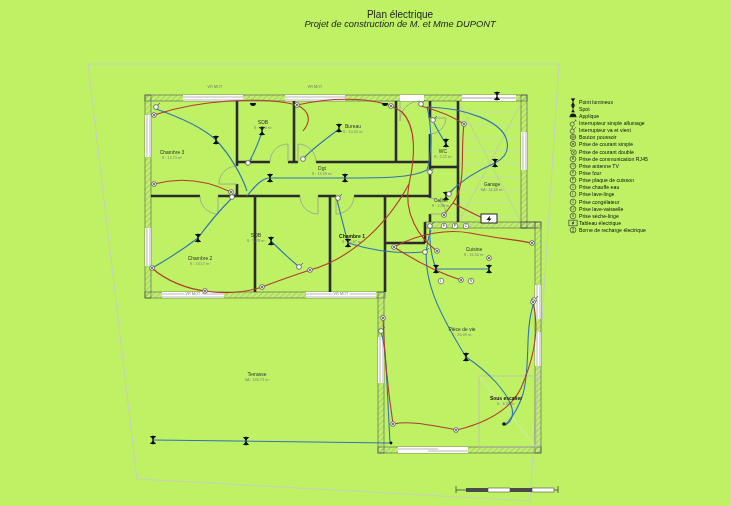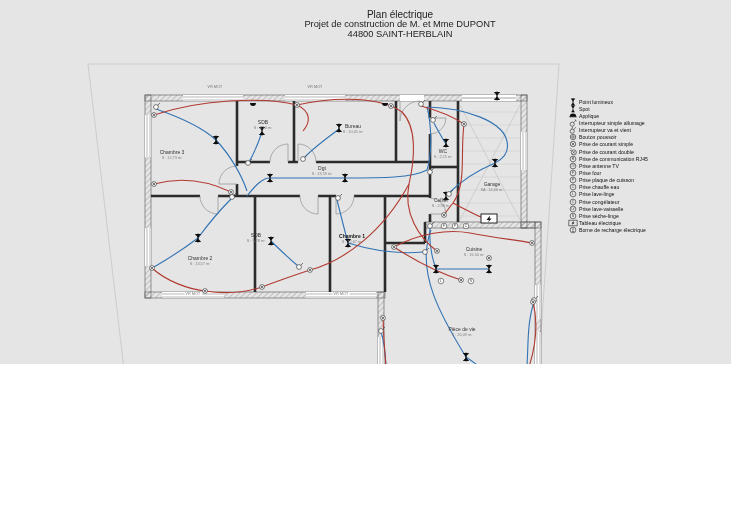--- a/index.html
+++ b/index.html
@@ -1,21 +1,21 @@
 <!DOCTYPE html>
 <html><head>
 <meta charset="utf-8">
 <style>
   html,body{margin:0;padding:0;background:#ffffff;}
-  .stage{position:relative;width:731px;height:364px;background:#e5e5e5;overflow:hidden;
+  .stage{position:relative;width:731px;height:506px;background:#bef264;overflow:hidden;
          font-family:"Liberation Sans", sans-serif;color:#222;}
   
   .title-block{position:absolute;left:200px;top:10px;width:400px;text-align:center;line-height:9.8px;}
   .title-block .t1{font-size:10px;}
-  .title-block .t2{font-size:9.3px;}
+  .title-block .t2{font-size:9.3px;font-style:italic;}
   
   svg.plan{position:absolute;left:0;top:0;}
   
   .room{position:absolute;transform:translate(-50%,0);text-align:center;white-space:nowrap;pointer-events:none;}
   .room .rn{font-size:5px;color:#333;line-height:5.6px;}
   .room.bold .rn{font-weight:bold;color:#111;}
   .room .ra{font-size:3.8px;color:#808080;line-height:4.6px;}
   
   .vrmot{position:absolute;transform:translate(-50%,0);font-size:3.5px;color:#6b6b6b;
          letter-spacing:.2px;white-space:nowrap;}
@@ -31,21 +31,20 @@
   .sym-txt{font-family:"Liberation Sans",sans-serif;fill:#333;}
 </style>
 </head>
 <body>
 
 <div class="stage">
 
   <div class="title-block">
     <div class="t1">Plan électrique</div>
     <div class="t2">Projet de construction de M. et Mme DUPONT</div>
-    <div class="t2">44800 SAINT-HERBLAIN</div>
   </div>
 
   <svg class="plan" width="731" height="506" viewBox="0 0 731 506">
     <defs>
       <pattern id="hatch" width="4" height="4" patternUnits="userSpaceOnUse" patternTransform="rotate(45)">
         <line x1="0" y1="0" x2="0" y2="4" stroke="#9c9c9c" stroke-width="1"></line>
       </pattern>
     </defs>
 
     <polygon points="88,64 559,64 530,501 137,479" fill="none" stroke="#c9c9c9" stroke-width="0.9"></polygon>

